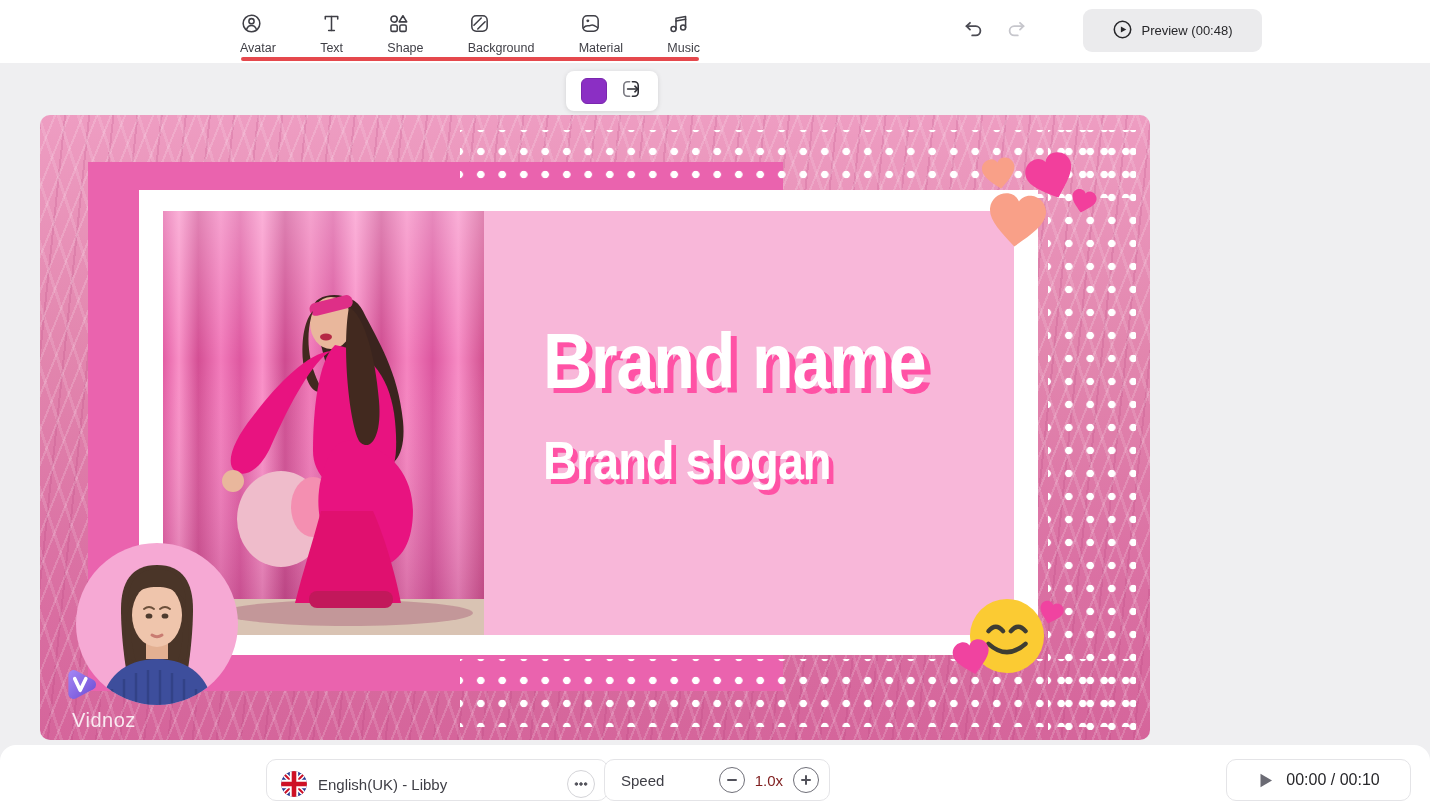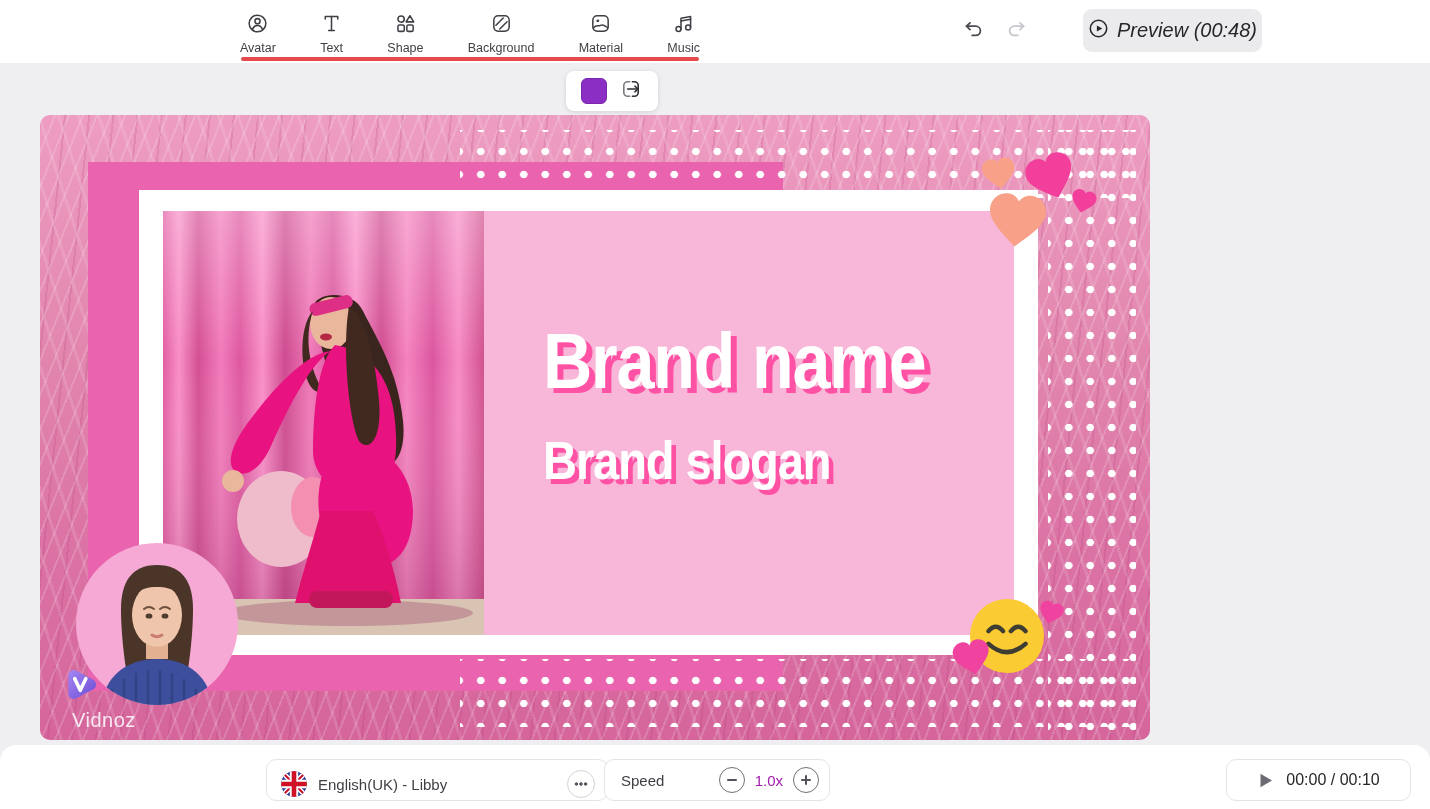--- a/index.html
+++ b/index.html
@@ -3,34 +3,34 @@
 <meta charset="utf-8">
 <style>
   * { margin:0; padding:0; box-sizing:border-box; }
   html,body { width:1430px; height:809px; }
   body { font-family:"Liberation Sans", sans-serif; background:#EFEFF1; }
   .app { position:relative; width:1430px; height:809px; overflow:hidden; background:#EFEFF1; }
 
   
   .header { position:absolute; left:0; top:0; width:1430px; height:63px; background:#fff; z-index:30; }
   .tabs { position:absolute; left:240px; top:0; width:460px; height:63px; display:flex; justify-content:space-between; }
-  .tab { display:flex; flex-direction:column; align-items:center; justify-content:center; gap:2px; padding-top:4px; cursor:pointer; }
+  .tab { display:flex; flex-direction:column; justify-content:center; gap:2px; padding-top:4px; cursor:pointer; }
   .tab svg { width:23px; height:23px; stroke:#3f3f46; fill:none; stroke-width:1.6; stroke-linecap:round; stroke-linejoin:round; }
   .tab .lbl { font-size:12.5px; color:#3f3f46; }
   .tabs-underline { position:absolute; left:241px; top:57px; width:458px; height:4px; background:#E5484D; border-radius:2px; }
 
   .history { position:absolute; left:962px; top:18px; display:flex; gap:18px; }
   .hbtn svg { width:24px; height:24px; fill:none; stroke-linecap:round; stroke-linejoin:round; stroke-width:1.8; }
   .undo svg { stroke:#4b4b53; }
   .redo svg { stroke:#c6c6cc; }
 
   .preview-btn { position:absolute; left:1083px; top:9px; width:179px; height:43px; background:#EBEBED; border-radius:9px;
     display:flex; align-items:center; justify-content:center; gap:8px; cursor:pointer; }
   .preview-btn svg { width:21px; height:21px; }
-  .preview-btn span { font-size:20px; color:#27272a;font-style:italic; }
+  .preview-btn span { font-size:13px; color:#27272a; }
 
   .generate-btn { position:absolute; left:1286px; top:9px; width:136px; height:43px; background:#7B2BF2; border-radius:9px;
     display:flex; align-items:center; justify-content:center; gap:8px; cursor:pointer; }
   .generate-btn svg { width:18px; height:18px; stroke:#fff; fill:none; stroke-width:1.8; stroke-linecap:round; }
   .generate-btn span { font-size:15px; color:#fff; }
 
   
   .mini-toolbar { position:absolute; left:566px; top:71px; width:92px; height:40px; background:#fff; border-radius:8px;
     box-shadow:0 1px 5px rgba(0,0,0,.12); display:flex; align-items:center; justify-content:center; gap:12px; z-index:25; }
   .swatch { width:26px; height:26px; border-radius:6px; background:#8B2FC4; border:1px solid #7a27ae; cursor:pointer; }
@@ -85,21 +85,21 @@
   .pill { position:absolute; top:14px; height:42px; border:1px solid #E4E4E7; border-radius:10px; background:#fff;
     display:flex; align-items:center; }
   .voice-pill { left:266px; width:342px; padding:8px 12px 0 14px; }
   .flag { width:26px; height:26px; border-radius:50%; overflow:hidden; flex:0 0 auto; }
   .voice-pill .vname { font-size:15px; color:#3f3f46; margin-left:11px; flex:1; }
   .round-btn { width:28px; height:28px; border-radius:50%; border:1px solid #d4d4d8; background:#fff;
     display:flex; align-items:center; justify-content:center; cursor:pointer; }
   .round-btn svg { width:16px; height:16px; stroke:#52525b; fill:#52525b; }
   .speed-pill { left:604px; width:226px; padding:0 10px 0 16px; }
   .speed-pill .slabel { font-size:15px; color:#3f3f46; flex:1; }
-  .speed-pill .sval { font-size:15px; color:#a21caf; margin:0 10px; }
+  .speed-pill .sval { font-size:15px; color:#7f1d1d; margin:0 10px; }
   .step-btn { width:26px; height:26px; border-radius:50%; border:1.5px solid #6f6f78; background:#fff;
     display:flex; align-items:center; justify-content:center; cursor:pointer; }
   .step-btn svg { width:12px; height:12px; stroke:#52525b; stroke-width:2; stroke-linecap:round; }
   .time-pill { left:1226px; width:185px; justify-content:center; gap:12px; cursor:pointer; }
   .time-pill svg { width:17px; height:17px; }
   .time-pill .tval { font-size:16px; color:#27272a; }
 </style>
 </head>
 <body>
 

